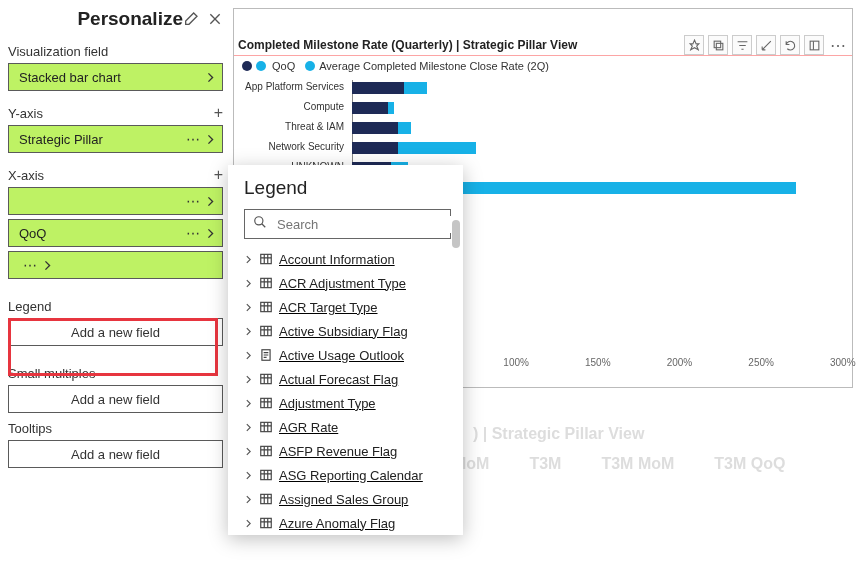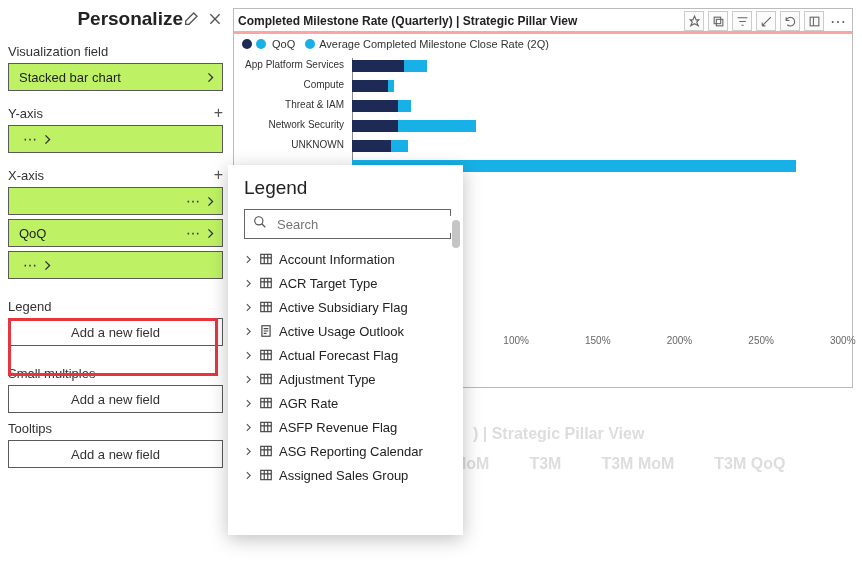--- a/index.html
+++ b/index.html
@@ -13,41 +13,41 @@
   .plus { font-size:16px; color:#555; line-height:1;}
   .field-box { border:1px solid #5a5a5a; height:28px; margin-top:4px; display:flex; align-items:center; padding:0 6px 0 10px; font-size:13px; color:#222; background:#bef264; cursor:pointer;}
   .field-box .txt { flex:1; white-space:nowrap; overflow:hidden; text-overflow:ellipsis;}
   .dots { font-size:14px; letter-spacing:1px; color:#333; padding:0 4px;}
   .chev { color:#333;}
   .chev svg { width:11px; height:11px; display:block;}
   .add-field-btn { border:1px solid #5a5a5a; height:28px; margin-top:4px; display:flex; align-items:center; justify-content:center; font-size:13px; color:#333; background:#fff; cursor:pointer;}
   .legend-highlight { position:absolute; left:8px; top:318px; width:210px; height:58px; border:3px solid #e7353f; pointer-events:none;}
   
   .chart-frame { position:absolute; left:233px; top:8px; width:620px; height:380px; border:1px solid #bbb; background:#fff;}
-  .chart-header { display:flex; align-items:center; justify-content:space-between; border-bottom:3px solid #fca5a5; padding:2px 4px 0 4px;}
+  .chart-header { display:flex; align-items:center; justify-content:space-between; border-bottom:1px solid #fca5a5; padding:2px 4px 0 4px;margin-top:24px;}
   .chart-title { font-size:12px; font-weight:700; color:#222; white-space:nowrap;}
   .chart-tools { display:flex; gap:4px;}
   .tool { width:20px; height:20px; border:1px solid #ccc; display:flex; align-items:center; justify-content:center; color:#666; cursor:pointer; background:#fbfbfb;}
   .tool svg { width:13px; height:13px; display:block;}
   .chart-legend { display:flex; align-items:center; gap:4px; font-size:11px; color:#333; padding:4px 8px;}
   .sw { width:10px; height:10px; border-radius:50%; display:inline-block;}
   .sw.dark { background:#1e2a56;}
   .sw.light { background:#17b1e7;}
   .plot { position:relative; height:300px; margin:4px 10px 0 10px;}
   .row-label { position:absolute; font-size:10px; color:#333; text-align:right; width:100px;}
   .bar { position:absolute; height:12px; background:#1e2a56;}
   .bar.light { background:#17b1e7;}
   .axis { position:absolute; bottom:12px; font-size:10px; color:#666;}
   .axis-line { position:absolute; left:108px; right:0; bottom:24px; top:0px; border-left:1px solid #888;}
   
   .flyout { position:absolute; left:228px; top:165px; width:235px; height:370px; background:#fff; box-shadow:0 4px 18px rgba(0,0,0,0.25); padding:12px 12px 6px 16px; overflow:hidden;}
   .flyout-title { font-size:19px; font-weight:400; color:#222; margin-bottom:10px;}
   .search-box { border:1px solid #666; height:30px; display:flex; align-items:center; gap:8px; padding:0 8px; margin-bottom:8px;}
   .search-box input { border:none; outline:none; flex:1; font-size:13px;}
-  .tree { overflow-y:auto; max-height:290px;}
+  .tree { overflow-y:auto; max-height:290px;text-decoration:underline;}
   .tree-item { display:flex; align-items:center; gap:6px; font-size:13px; color:#222; height:24px; cursor:pointer;}
   .tree-chev svg { width:9px; height:9px; display:block;}
   .tree-icon svg { width:14px; height:14px; display:block; }
   .scrollbar-thumb { position:absolute; right:3px; top:55px; width:8px; height:28px; background:#c5c5c5; border-radius:4px;}
   
   .faded-area { position:absolute; left:233px; top:425px; width:620px; height:120px; color:#ddd; font-size:16px;}
   .faded-title { font-weight:700; color:#ddd; margin-bottom:12px;}
   .faded-cols { display:flex; gap:40px; color:#ddd; font-weight:600; margin-left:220px;}
 </style>
 </head>
@@ -80,20 +80,21 @@
           <path d="M5 2l6 6-6 6"></path>
         </svg>
       </span>
   </div>
 
   <div class="section-label-row">
     <span>Y-axis</span>
     <span class="plus">+</span>
   </div>
   <div class="field-box">
+    <span class="txt">Strategic Pillar</span>
     <span class="dots">⋯</span>
     <span class="chev">
         <svg viewBox="0 0 16 16" fill="none" stroke="currentColor" stroke-width="2">
           <path d="M5 2l6 6-6 6"></path>
         </svg>
       </span>
   </div>
 
   <div class="section-label-row">
     <span>X-axis</span>
@@ -263,20 +264,34 @@
           <svg viewBox="0 0 16 16" fill="none" stroke="#555" stroke-width="2">
             <path d="M5 2l6 6-6 6"></path>
           </svg>
         </span>
         <span class="tree-icon">
           <svg viewBox="0 0 24 24" fill="none" stroke="#444" stroke-width="2">
             <rect x="3" y="4" width="18" height="16"></rect>
             <path d="M3 10h18M9 4v16M15 4v16"></path>
           </svg>
         </span>
+        <span>ACR Adjustment Type</span>
+      </div>
+      <div class="tree-item">
+        <span class="tree-chev">
+          <svg viewBox="0 0 16 16" fill="none" stroke="#555" stroke-width="2">
+            <path d="M5 2l6 6-6 6"></path>
+          </svg>
+        </span>
+        <span class="tree-icon">
+          <svg viewBox="0 0 24 24" fill="none" stroke="#444" stroke-width="2">
+            <rect x="3" y="4" width="18" height="16"></rect>
+            <path d="M3 10h18M9 4v16M15 4v16"></path>
+          </svg>
+        </span>
         <span>ACR Target Type</span>
       </div>
       <div class="tree-item">
         <span class="tree-chev">
           <svg viewBox="0 0 16 16" fill="none" stroke="#555" stroke-width="2">
             <path d="M5 2l6 6-6 6"></path>
           </svg>
         </span>
         <span class="tree-icon">
           <svg viewBox="0 0 24 24" fill="none" stroke="#444" stroke-width="2">
@@ -376,16 +391,30 @@
             <path d="M5 2l6 6-6 6"></path>
           </svg>
         </span>
         <span class="tree-icon">
           <svg viewBox="0 0 24 24" fill="none" stroke="#444" stroke-width="2">
             <rect x="3" y="4" width="18" height="16"></rect>
             <path d="M3 10h18M9 4v16M15 4v16"></path>
           </svg>
         </span>
         <span>Assigned Sales Group</span>
+      </div>
+      <div class="tree-item">
+        <span class="tree-chev">
+          <svg viewBox="0 0 16 16" fill="none" stroke="#555" stroke-width="2">
+            <path d="M5 2l6 6-6 6"></path>
+          </svg>
+        </span>
+        <span class="tree-icon">
+          <svg viewBox="0 0 24 24" fill="none" stroke="#444" stroke-width="2">
+            <rect x="3" y="4" width="18" height="16"></rect>
+            <path d="M3 10h18M9 4v16M15 4v16"></path>
+          </svg>
+        </span>
+        <span>Azure Anomaly Flag</span>
       </div>
     </div>
   <div class="scrollbar-thumb"></div>
 </div>
 
 </body></html>

